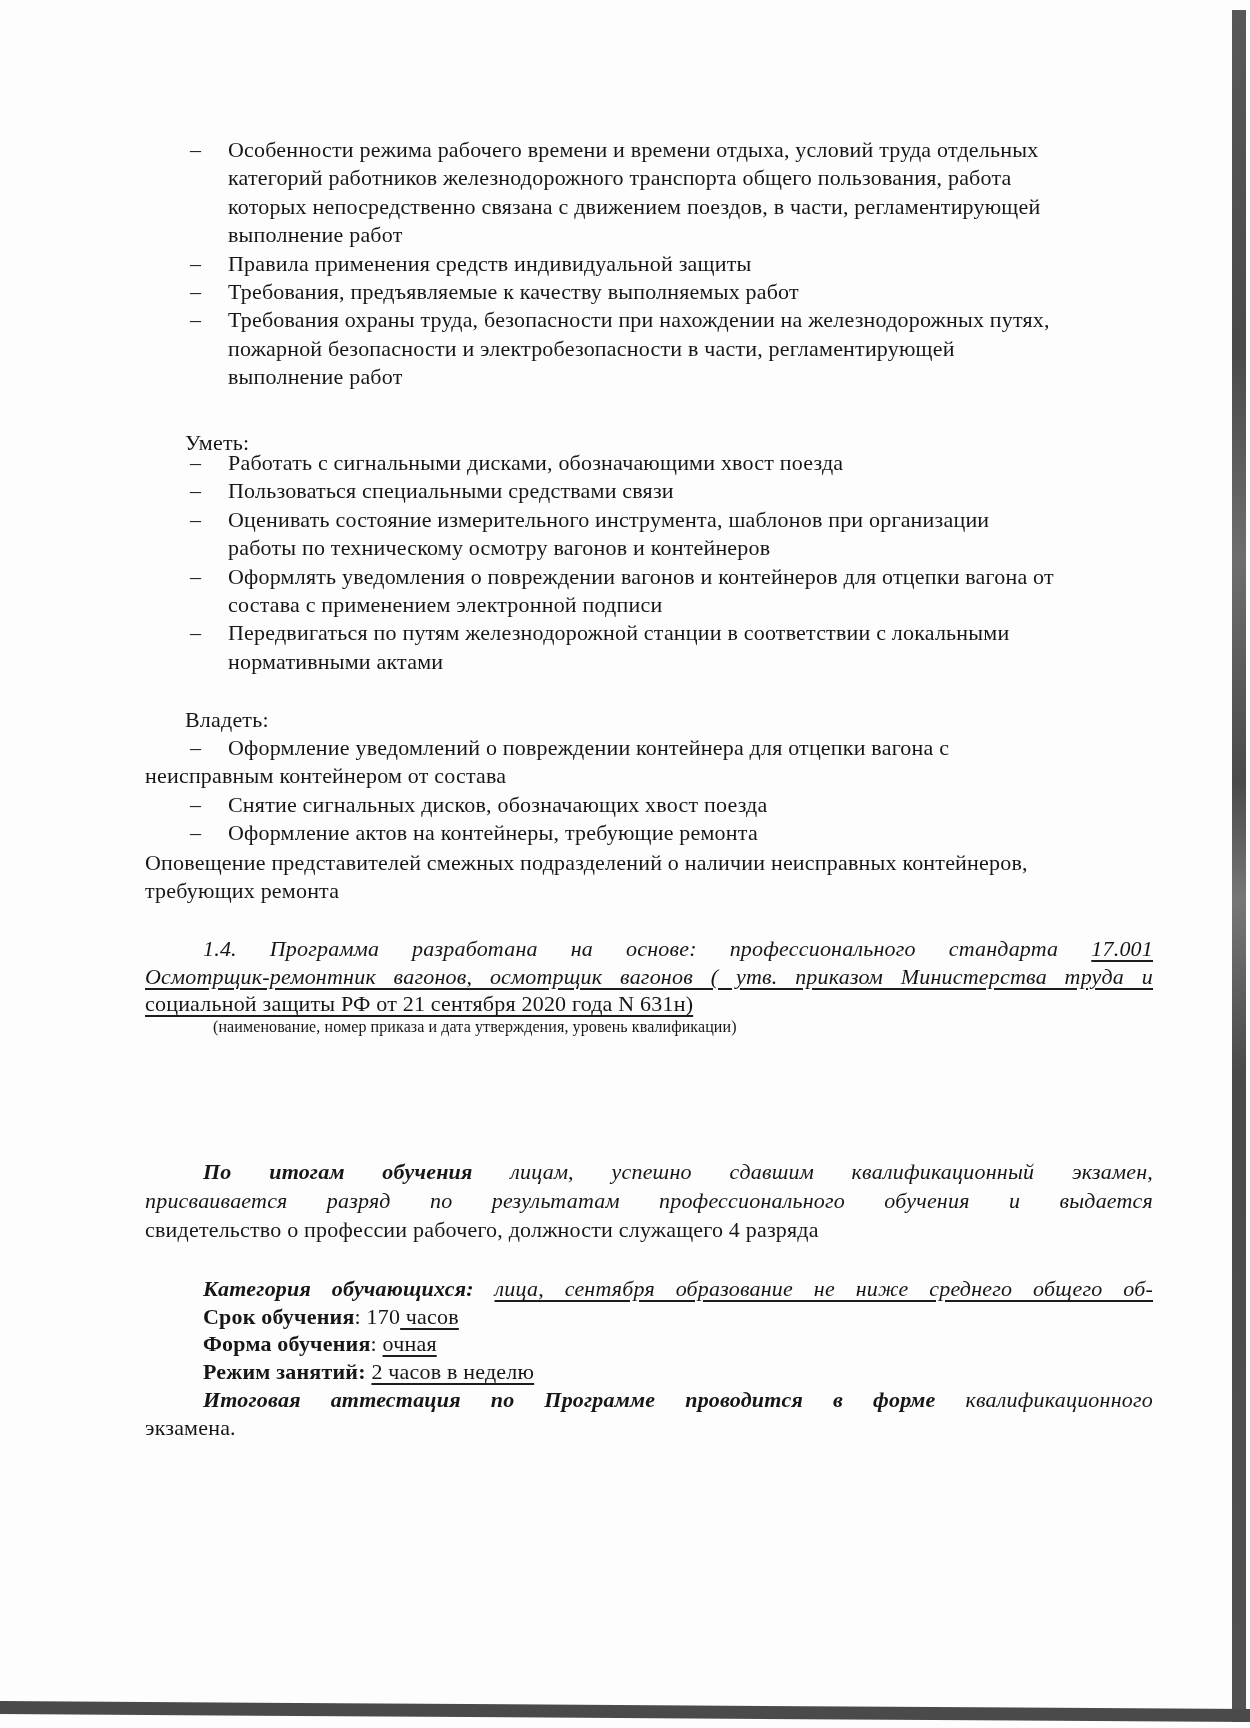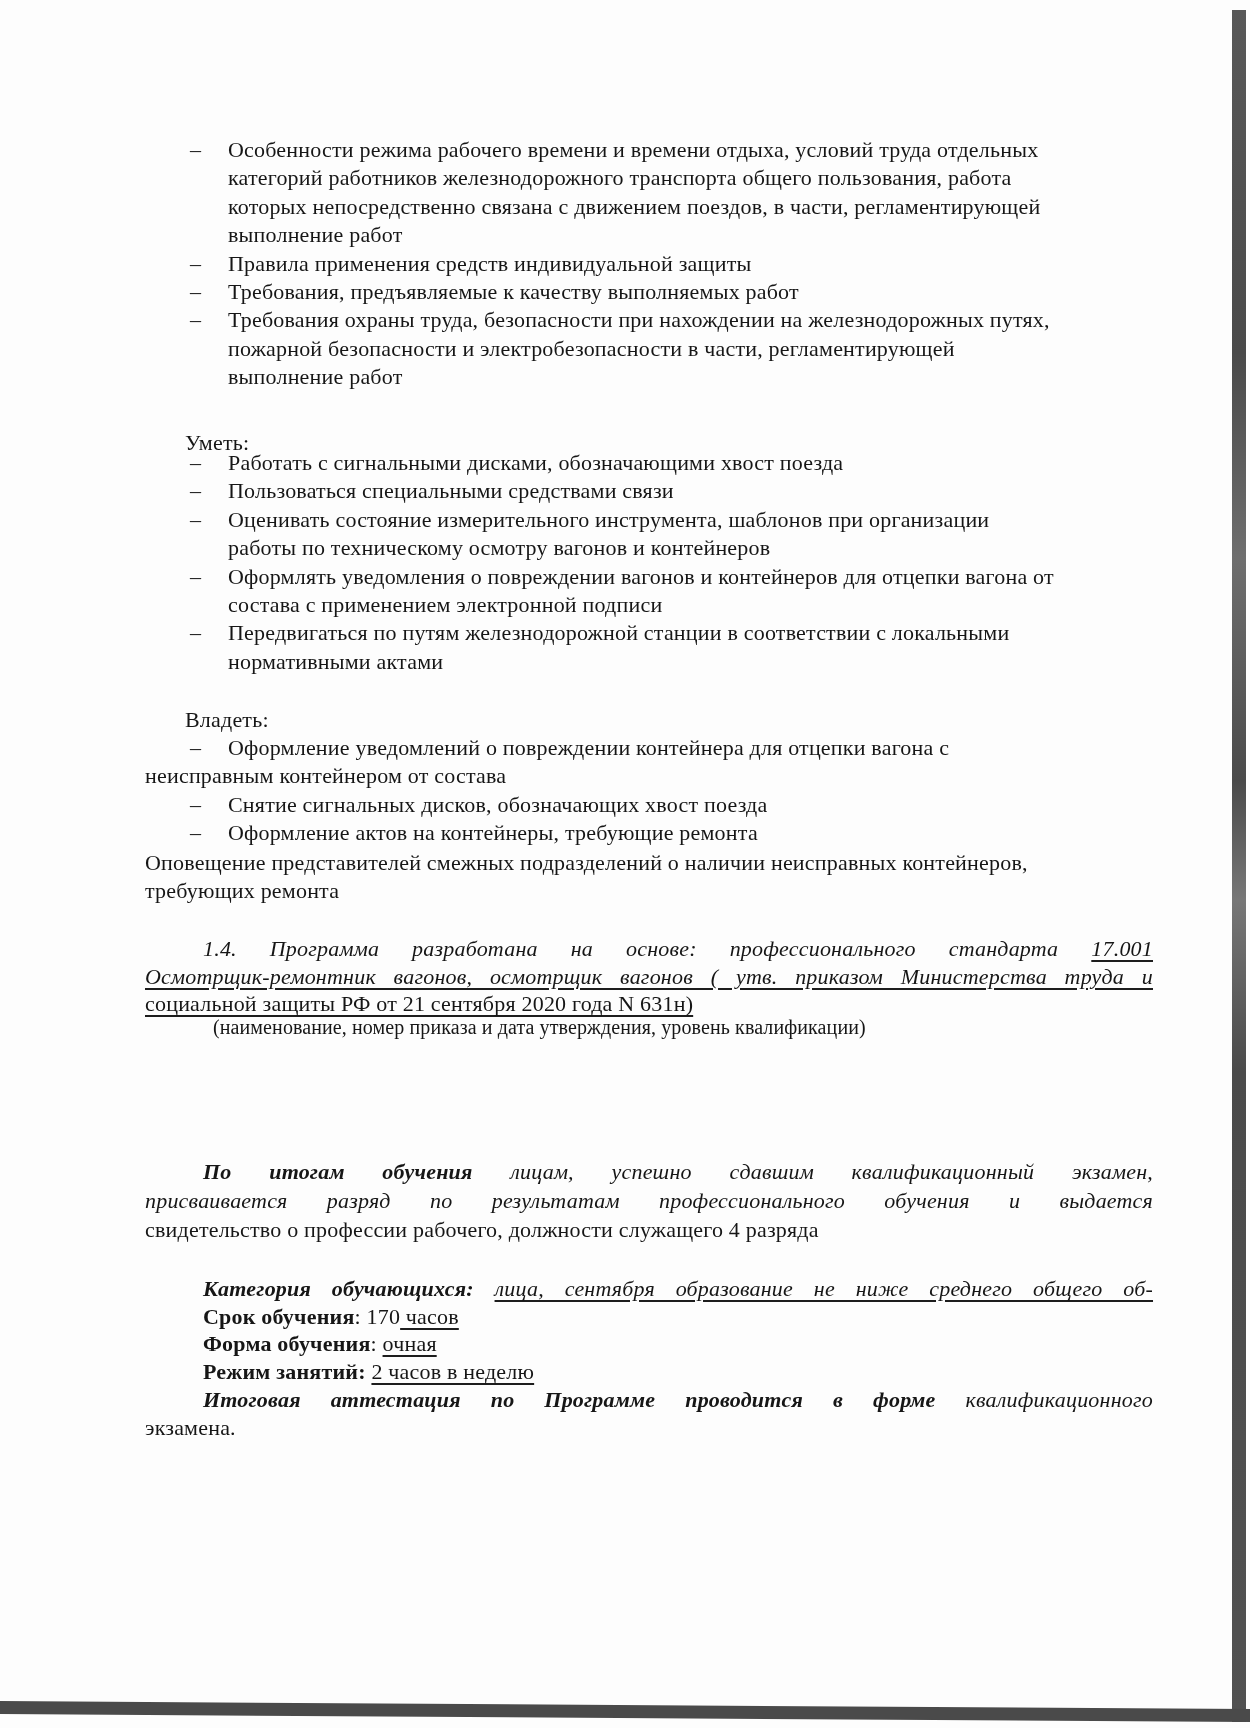--- a/index.html
+++ b/index.html
@@ -26,21 +26,21 @@
   .jline { text-align:justify; text-align-last:justify;font-style:italic; }
   .indent { padding-left:58px; }
   .u {
     text-decoration:underline;
     text-decoration-thickness:1.6px;
     text-underline-offset:4px;
     text-decoration-color:#1d1d1d;
     text-align:right;
   }
   .b { font-weight:bold; }
-  .caption { font-size:20px; line-height:22px; padding-left:68px; letter-spacing:0.1px; }
+  .caption { font-size:16px; line-height:22px; padding-left:68px; letter-spacing:0.1px; }
   .p14-block { line-height:27.6px; }
   .details-block { line-height:27.7px; }
   .outcome-block { line-height:28.8px; }
 
   
   .scan-bar-right {
     position:absolute; left:1232px; top:10px; width:14px; height:1712px;
     background:linear-gradient(180deg,#585858 0%,#4a4a4a 20%,#6e6e6e 32%,#4a4a4a 45%,#777 52%,#4a4a4a 62%,#515151 100%);
   }
   .scan-bar-bottom {

